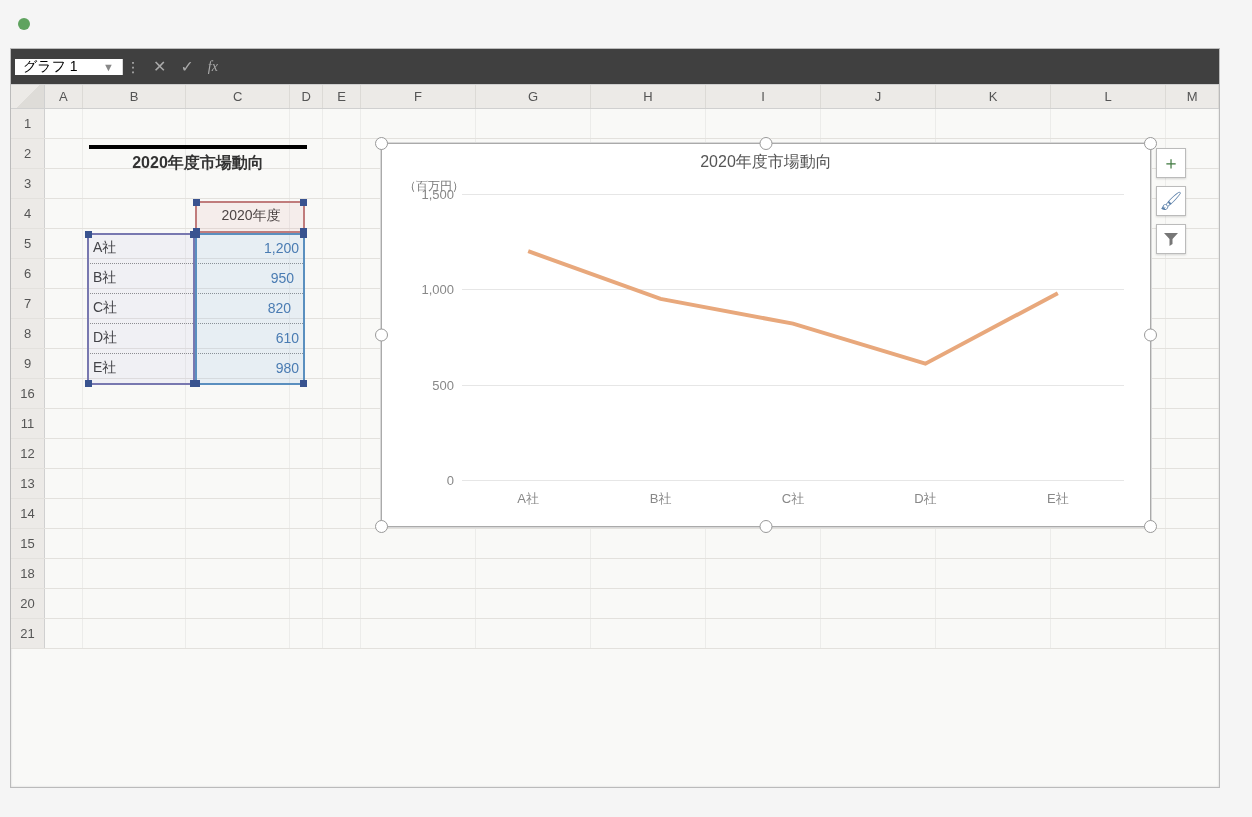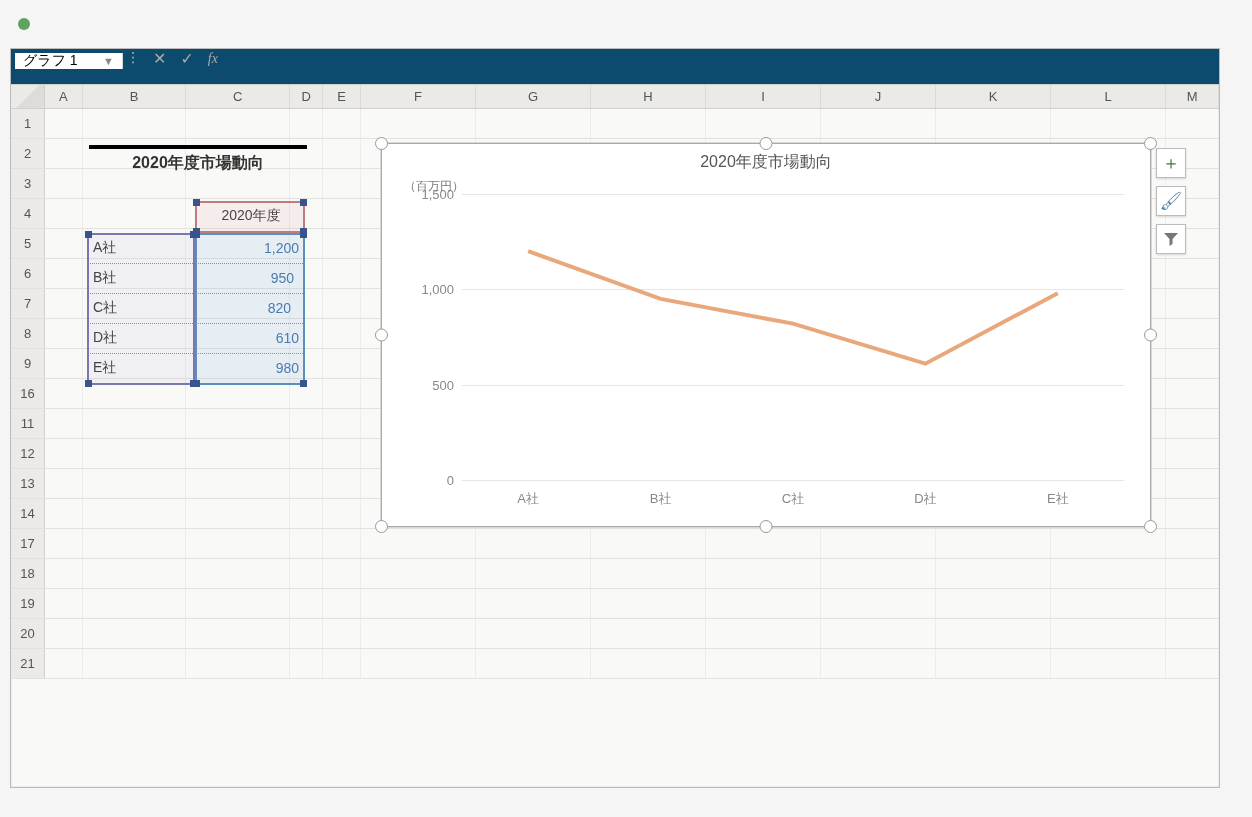--- a/index.html
+++ b/index.html
@@ -2,21 +2,21 @@
 <html><head>
 <meta charset="utf-8">
 <style>
   * { box-sizing: border-box; margin: 0; padding: 0; }
   body { font-family: "Yu Gothic", "Meiryo", sans-serif; background: #f5f5f5; padding: 10px; font-size: 14px; color: #333; }
   .article-title { display: flex; align-items: center; font-size: 18px; font-weight: bold; margin: 8px 0 18px 8px; }
   .bullet { width: 12px; height: 12px; border-radius: 50%; background: #5fa35f; margin-right: 10px; }
   .excel-frame { border: 1px solid #bbb; background: #f9f9f7; width: 1210px; height: 740px; position: relative; overflow: hidden; box-shadow: 0 0 2px #ccc inset; }
 
   
-  .bar-row { display: flex; align-items: flex-start; height: 36px; border-bottom: 1px solid #cfcfcf; background: #0c4a6e; }
+  .bar-row { display: flex; align-items: center; height: 36px; border-bottom: 1px solid #cfcfcf; background: #404040; }
   .name-box { width: 108px; display: flex; align-items: center; padding: 0 8px; border-right: 1px solid #d6d6d6; background: #fff; margin: 4px 0 4px 4px; }
   .name-box input { border: none; outline: none; width: 70px; font-size: 14px; color: #000; background: transparent; }
   .dd { color: #888; font-size: 11px; margin-left: auto; }
   .dots { width: 20px; display:flex; align-items:center; justify-content:center; color:#bbb; }
   .fx-tools { display: flex; align-items: center; gap: 14px; padding: 0 10px; color: #aaa; }
   .fx-tools .cancel, .fx-tools .confirm { font-size: 16px; }
   .fx-tools .fx { font-style: italic; font-family: "Times New Roman", serif; font-size: 14px; }
   .formula-bar { flex: 1; background: #fff; margin: 4px 4px 4px 0; border-left: 1px solid #e0e0e0; }
 
   
@@ -319,53 +319,37 @@
           <div class="cell cF"></div>
           <div class="cell cG"></div>
           <div class="cell cH"></div>
           <div class="cell cI"></div>
           <div class="cell cJ"></div>
           <div class="cell cK"></div>
           <div class="cell cL"></div>
           <div class="cell cM"></div>
         </div>
         <div class="grid-row">
-          <div class="rh">17</div>
+          <div class="rh">15</div>
           <div class="cell cA"></div>
           <div class="cell cB"></div>
           <div class="cell cC"></div>
           <div class="cell cD"></div>
           <div class="cell cE"></div>
           <div class="cell cF"></div>
           <div class="cell cG"></div>
           <div class="cell cH"></div>
           <div class="cell cI"></div>
           <div class="cell cJ"></div>
           <div class="cell cK"></div>
           <div class="cell cL"></div>
           <div class="cell cM"></div>
         </div>
         <div class="grid-row">
           <div class="rh">18</div>
-          <div class="cell cA"></div>
-          <div class="cell cB"></div>
-          <div class="cell cC"></div>
-          <div class="cell cD"></div>
-          <div class="cell cE"></div>
-          <div class="cell cF"></div>
-          <div class="cell cG"></div>
-          <div class="cell cH"></div>
-          <div class="cell cI"></div>
-          <div class="cell cJ"></div>
-          <div class="cell cK"></div>
-          <div class="cell cL"></div>
-          <div class="cell cM"></div>
-        </div>
-        <div class="grid-row">
-          <div class="rh">19</div>
           <div class="cell cA"></div>
           <div class="cell cB"></div>
           <div class="cell cC"></div>
           <div class="cell cD"></div>
           <div class="cell cE"></div>
           <div class="cell cF"></div>
           <div class="cell cG"></div>
           <div class="cell cH"></div>
           <div class="cell cI"></div>
           <div class="cell cJ"></div>

